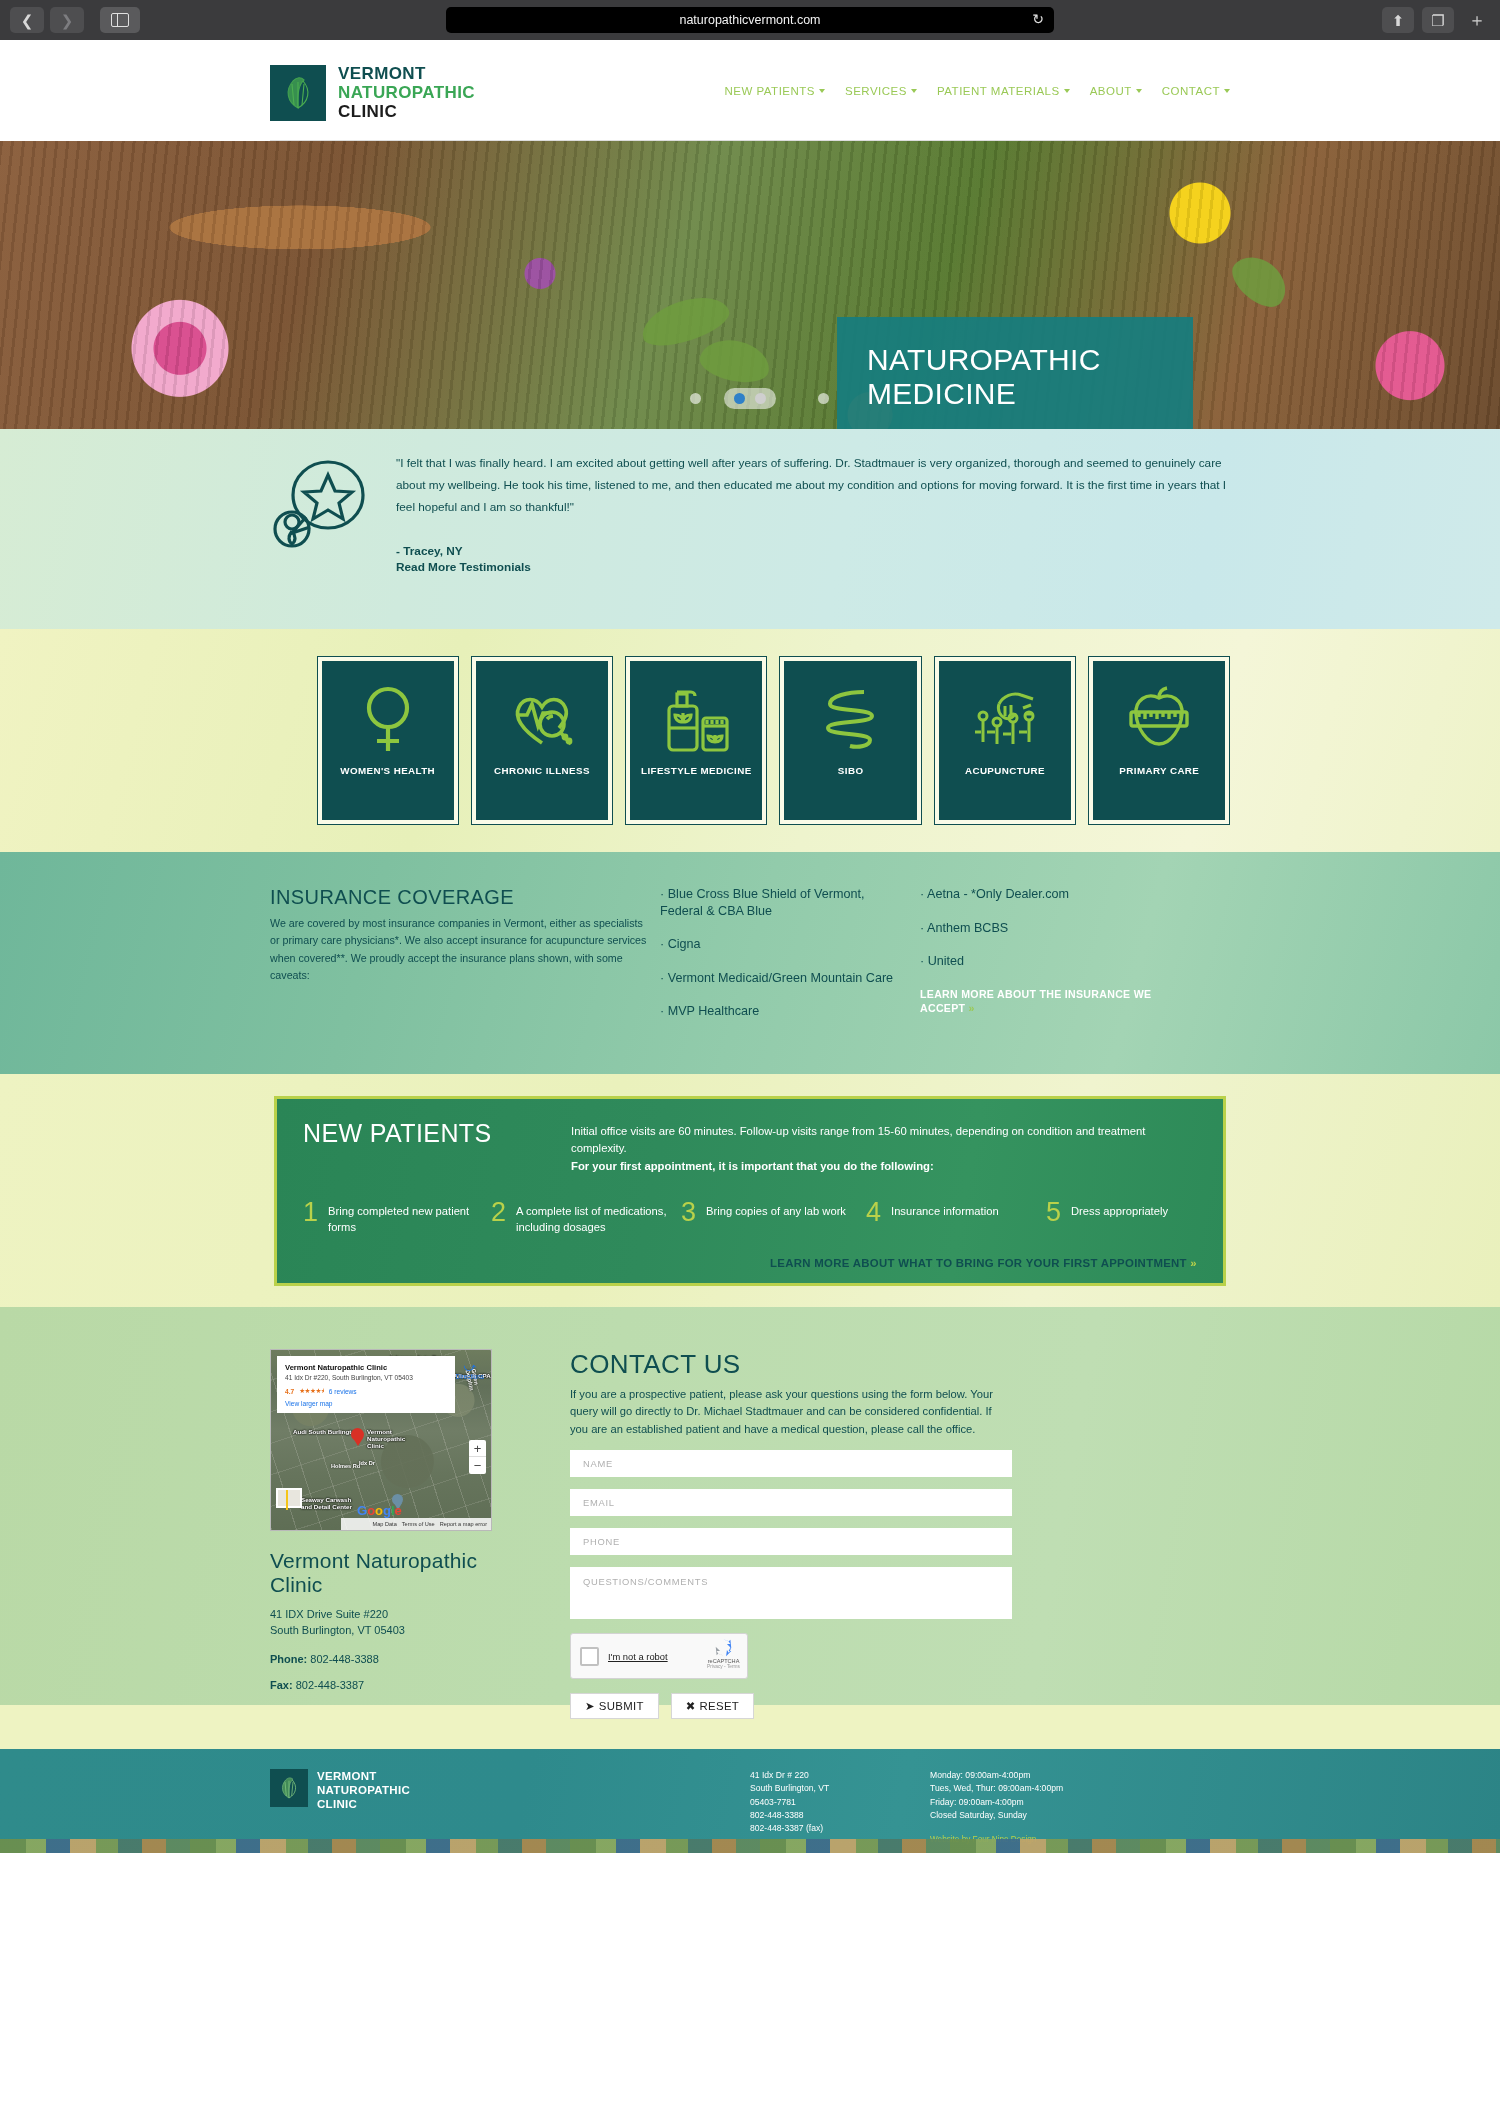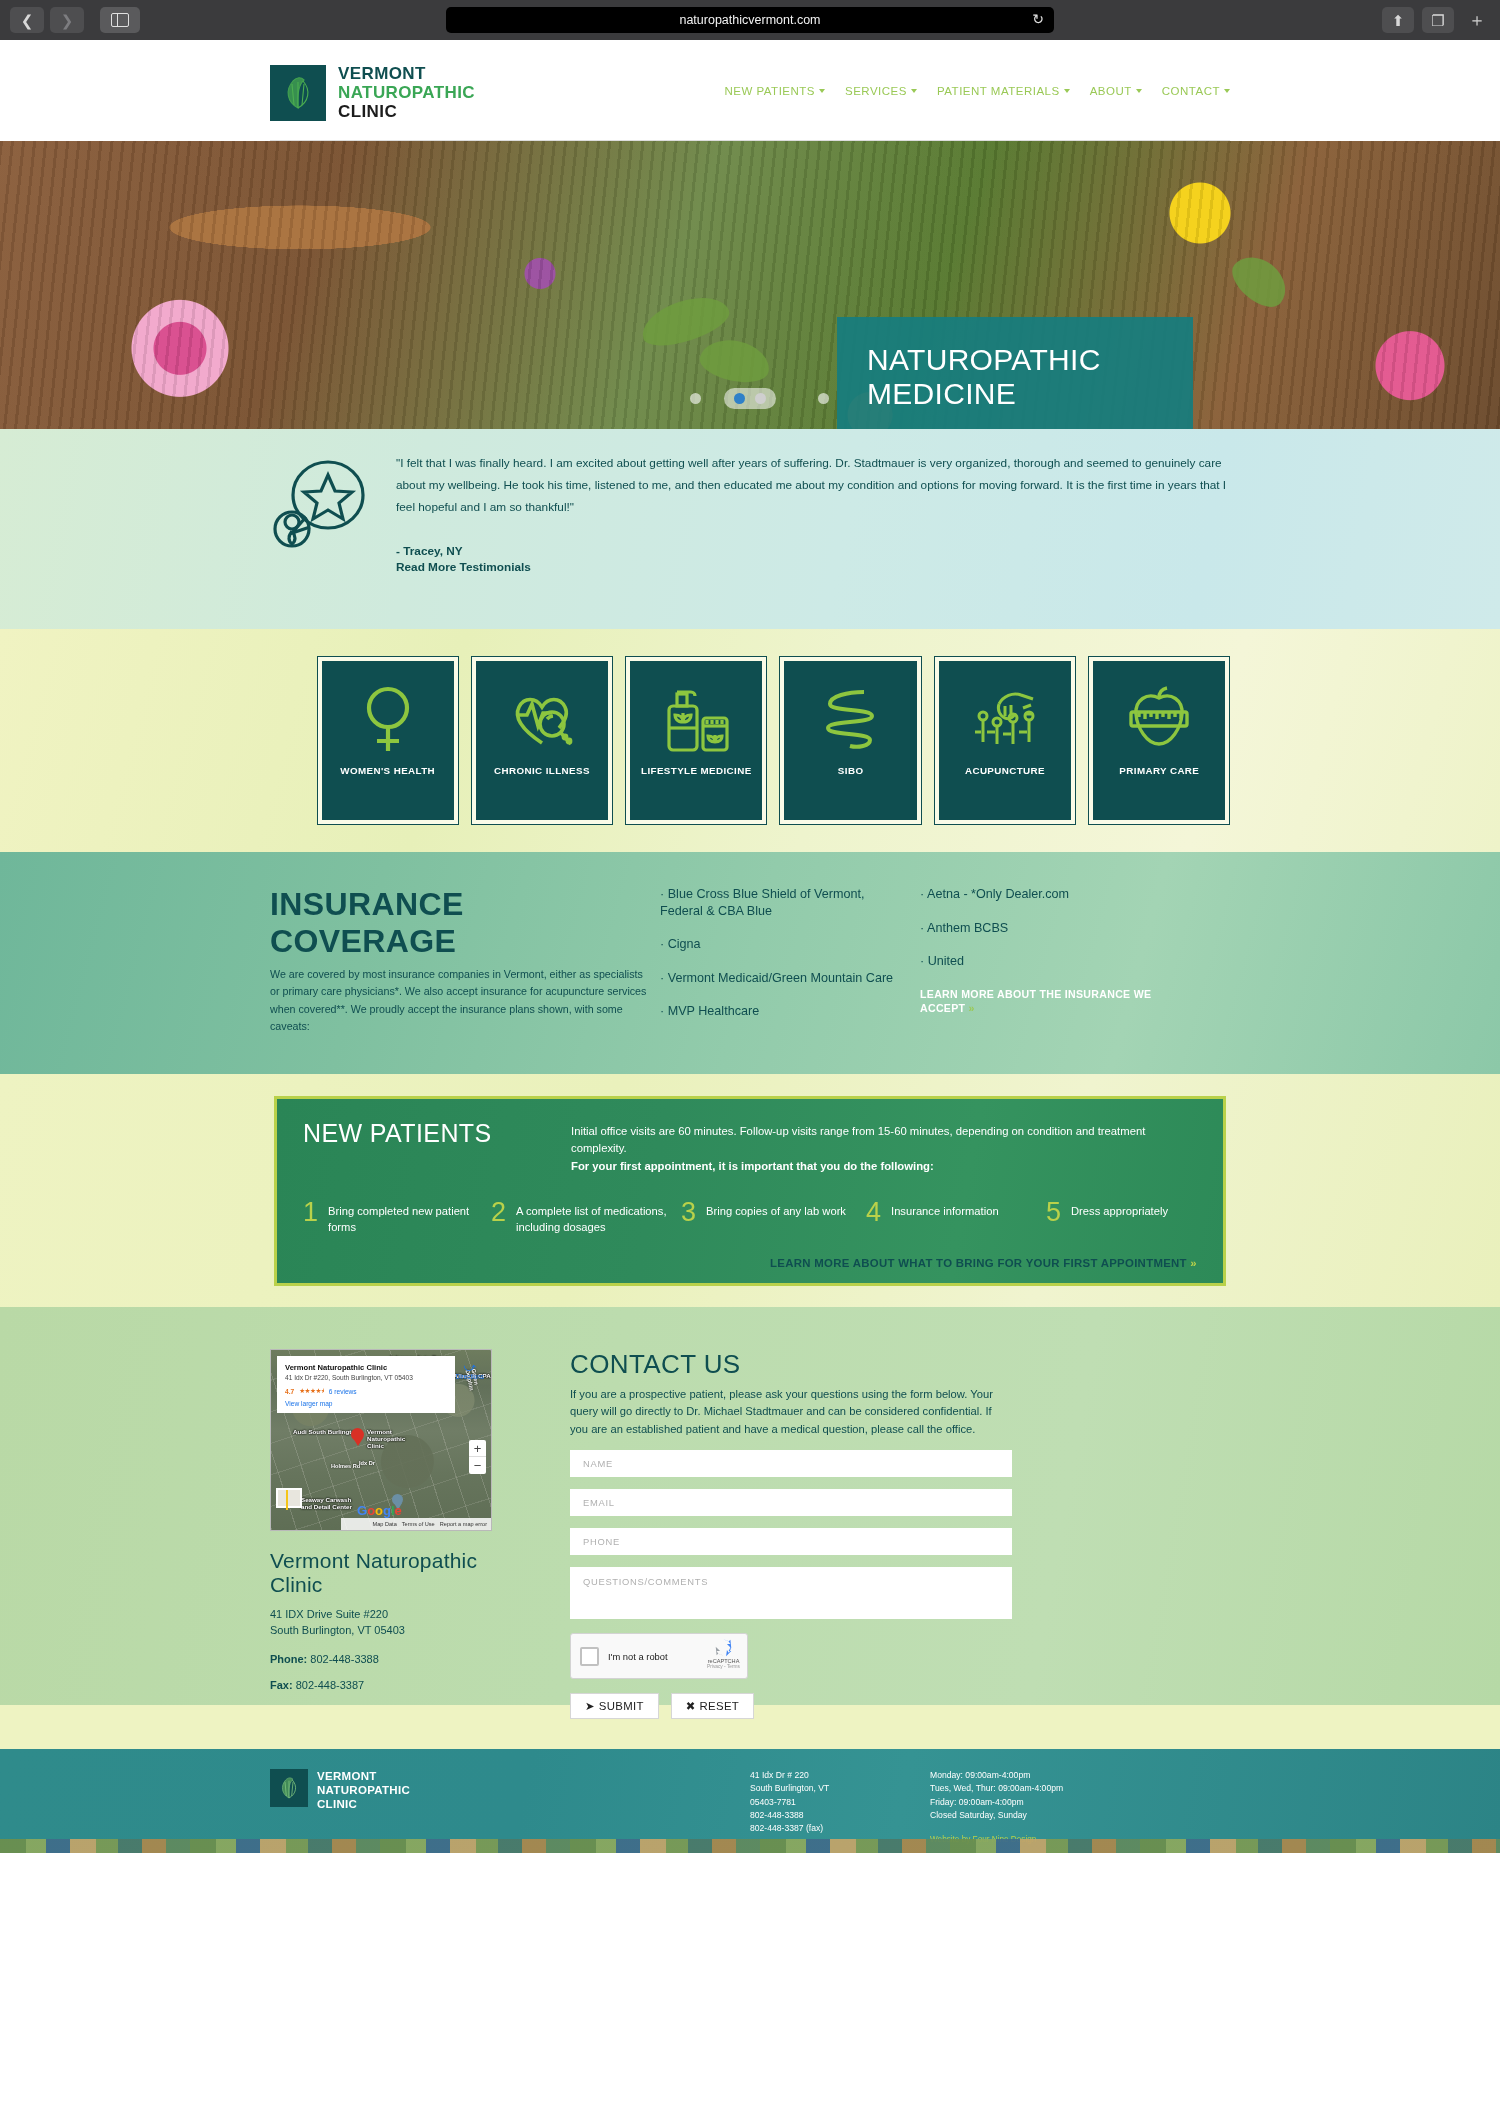--- a/index.html
+++ b/index.html
@@ -157,21 +157,21 @@
     margin-top: 10px; text-align: center;
   }
 
   
   .insurance {
     height: 222px;
     background: linear-gradient(105deg, #6fb79a 0%, #7fc0a0 25%, #92cbab 50%, #a3d4b4 75%, #8cc8a8 100%);
   }
   .ins-inner { width: 960px; margin: 0 auto; display: flex; padding-top: 34px; gap: 10px; }
   .ins-left { width: 380px; color: #0f4e50; }
-  .ins-left h2 { font-size: 32px; font-weight: 700; letter-spacing: .4px; }
+  .ins-left h2 { font-size: 20px; font-weight: 400; letter-spacing: .4px; }
   .ins-left p { font-size: 10.7px; line-height: 1.62; margin-top: 6px; }
   .ins-col { color: #0f4e50; }
   .ins-col.c1 { width: 250px; }
   .ins-col.c2 { width: 270px; }
   .ins-col li { list-style: none; font-size: 12.6px; line-height: 1.32; margin-bottom: 17px; }
   .ins-learn { color: #fff; font-size: 10.6px; font-weight: 700; letter-spacing: .3px; line-height: 1.35; }
   .ins-learn .chev { color: #9ac956; }
 
   
   .newpat {
@@ -279,21 +279,21 @@
     display: flex; align-items: center; padding-left: 13px;
     font-size: 9.4px; color: #b0b0b0; letter-spacing: .7px;
   }
   .field.ta { height: 52px; align-items: flex-start; padding-top: 9px; }
   .captcha {
     width: 178px; height: 46px; background: #f9f9f9; border: 1px solid #d3d3d3;
     border-radius: 3px; margin-top: 14px; display: flex; align-items: center;
     padding: 0 9px; gap: 9px; position: relative;
   }
   .cap-box { width: 19px; height: 19px; background: #fff; border: 2px solid #c1c1c1; border-radius: 2px; }
-  .cap-lbl { font-size: 9.4px; color: #222; }
+  .cap-lbl { font-size: 9.4px; color: #222; text-decoration: underline; }
   .cap-right { position: absolute; right: 7px; top: 4px; text-align: center; }
   .cap-logo { width: 21px; height: 19px; margin: 0 auto; }
   .cap-name { font-size: 5.6px; color: #555; margin-top: 1px; }
   .cap-terms { font-size: 4.8px; color: #999; }
   .btn-row { display: flex; gap: 12px; margin-top: 14px; }
   .btn {
     height: 26px; background: #fff; border: 1px solid #d6d6d6;
     display: flex; align-items: center; justify-content: center; gap: 4px;
     font-size: 11.4px; color: #222; padding: 0 14px; letter-spacing: .3px;
   }

